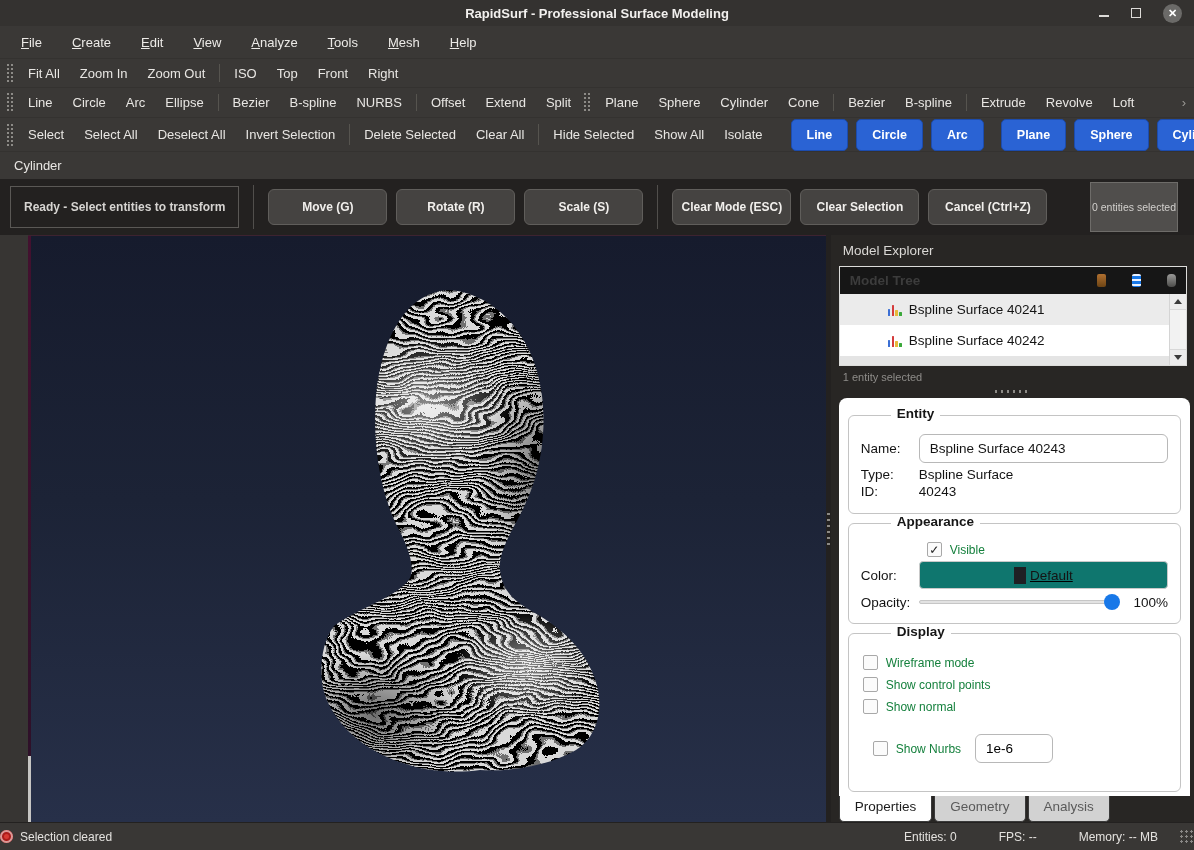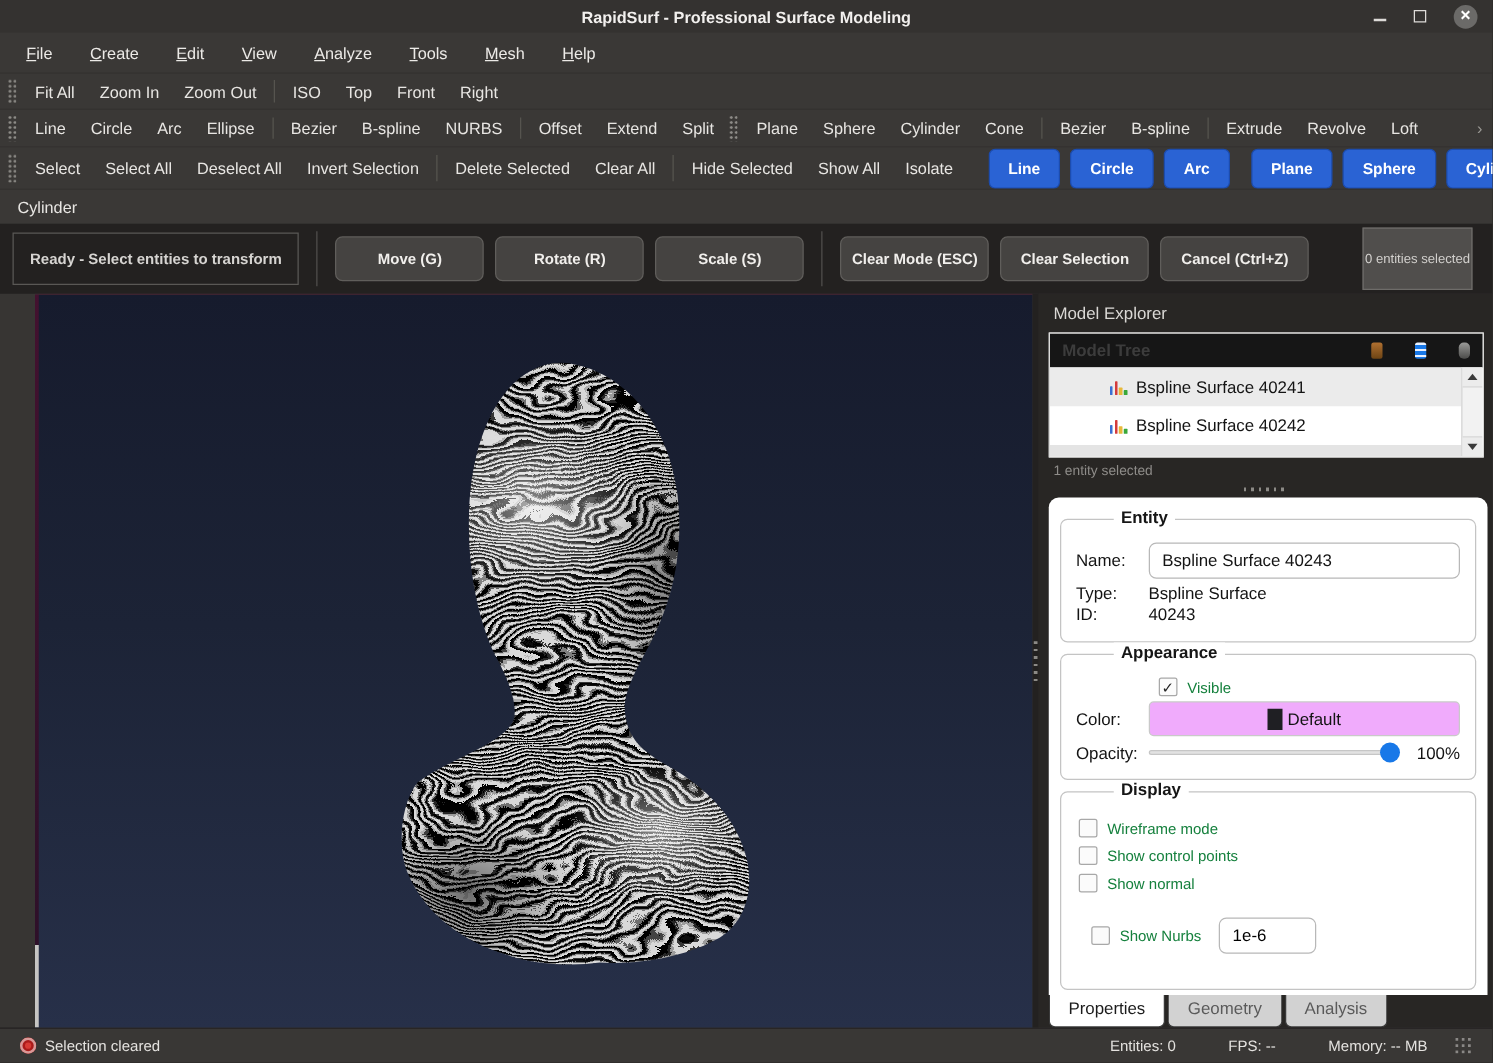--- a/index.html
+++ b/index.html
@@ -84,42 +84,42 @@
   .legend { position:absolute; top:-10px; left:22px; background:#fff; padding:0 6px; font-weight:bold; font-size:13.5px; color:#161616;margin-left:20px; }
   .frow { display:flex; align-items:center; margin:4px 0; }
   .flabel { width:58px; font-size:13.5px; color:#141414; flex:0 0 auto; }
   .text-input { flex:1; height:29px; border:1px solid #b8b8b8; border-radius:6px; padding:0 10px; font-size:13.5px; color:#141414;
                 font-family:"Liberation Sans",sans-serif; background:#fff; }
   .fvalue { font-size:13.5px; color:#141414; }
   .checkbox { width:15px; height:15px; border:1px solid #a8a8a8; border-radius:2px; background:#fbfbfb; flex:0 0 auto;
               display:inline-flex; align-items:center; justify-content:center; font-size:12px; color:#222; }
   .checkbox.checked::after { content:"✓"; }
   .cb-label { font-size:12px; color:#15803d; margin-left:8px; }
-  .color-btn { flex:1; height:28px; background:#f0abfc; border:1px solid #c9c9c9; border-radius:4px;
-               display:flex; align-items:center; justify-content:center; gap:4px; cursor:pointer; }
+  .color-btn { flex:1; height:28px; background:#0f766e; border:1px solid #c9c9c9; border-radius:4px;
+               display:flex; align-items:center; justify-content:center; gap:4px; cursor:pointer;text-decoration:underline; }
   .swatch { width:12px; height:17px; background:#1f1f23; }
   .color-text { font-size:13.5px; color:#141414; }
   .slider { flex:1; position:relative; height:18px; margin-right:8px; }
   .slider-track { position:absolute; top:7px; left:0; right:0; height:4px; background:#e2e2e2; border:1px solid #c6c6c6; border-radius:2px; }
   .slider-handle { position:absolute; top:1px; width:16px; height:16px; margin-left:-14px; border-radius:50%; background:#1878e8; }
   .opacity-val { width:42px; text-align:right; font-size:13.5px; color:#141414; }
   .disp-row { display:flex; align-items:center; margin:7px 2px; }
   .nurbs-row { display:flex; align-items:center; margin:20px 2px 6px 12px; }
   .nurbs-input { width:78px; height:29px; border:1px solid #b8b8b8; border-radius:6px; padding:0 10px; font-size:13.5px;
                  margin-left:14px; font-family:"Liberation Sans",sans-serif; }
 
   
   .tabs { display:flex; padding-left:8px; flex:0 0 auto; height:26px; }
   .tab { font-size:13.5px; padding:3px 15px; border:1px solid #3a3a3a; border-top:none; border-radius:0 0 5px 5px;
          background:#d2d2d2; color:#5a5a5a; margin-right:2px; cursor:pointer; }
   .tab.active { background:#fff; color:#1c1c1c; position:relative; }
 
   
   .statusbar { height:28px; background:#393735; border-top:1px solid #232120; display:flex; align-items:center;
-               padding:0 16px; color:#e4e2df; font-size:12px; flex:0 0 auto; }
+               padding:0 0; color:#e4e2df; font-size:12px; flex:0 0 auto; }
   .status-icon { width:13px; height:13px; border-radius:50%; background:#d83a34; margin-right:7px; flex:0 0 auto;
                  box-shadow:inset 0 0 0 2px rgba(255,255,255,.55), inset 0 0 0 4px rgba(160,20,20,.8); }
   .status-right { margin-left:auto; display:flex; gap:42px; align-items:center; margin-right:22px; }
   .resize-grip { width:14px; height:14px; background-image:radial-gradient(circle,#8a8886 1.1px,transparent 1.3px);
                  background-size:5px 5px; background-position:bottom right; }
 </style>
 </head>
 <body>
 
 <div class="window">

